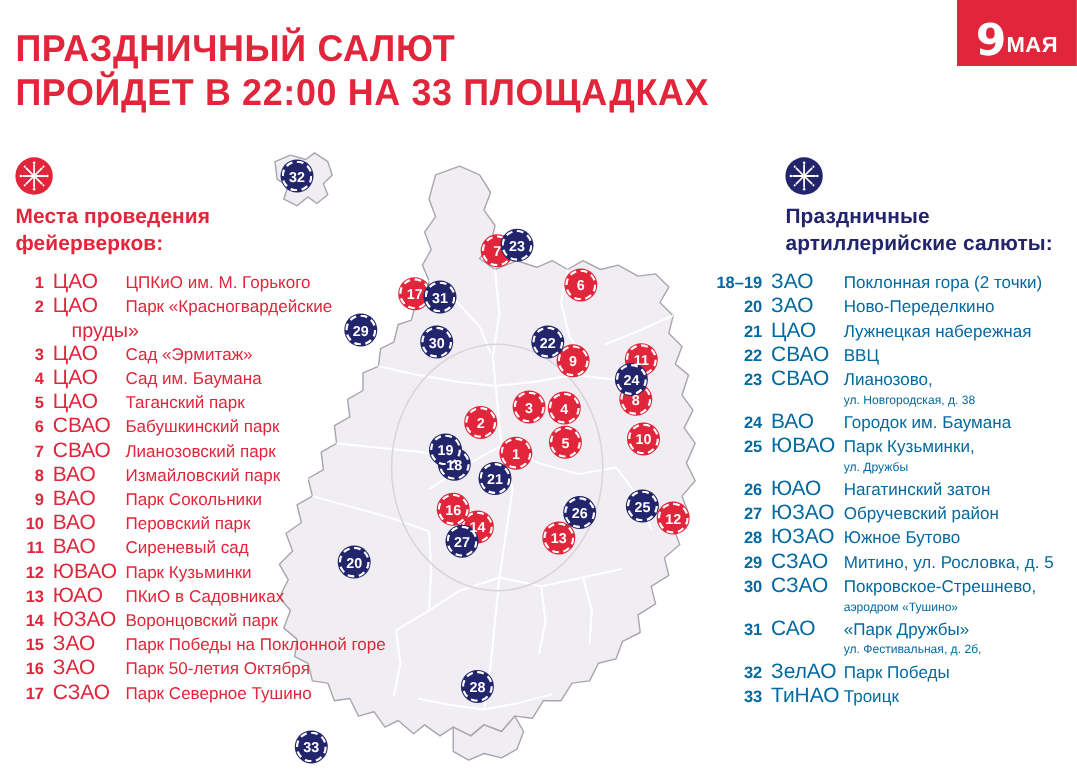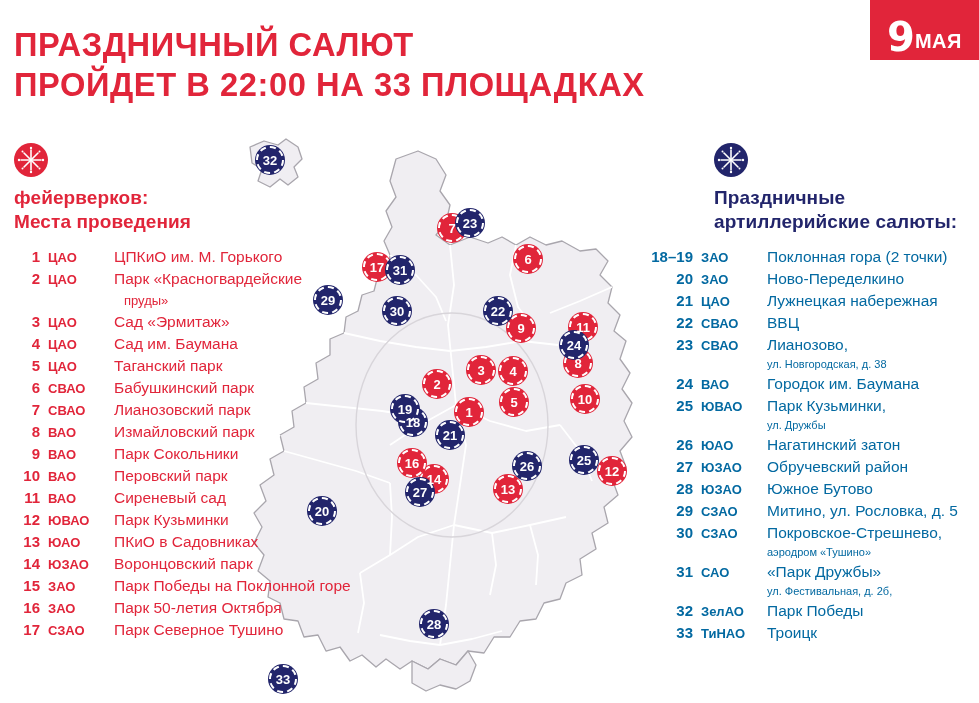--- a/index.html
+++ b/index.html
@@ -57,32 +57,32 @@
   .list.left{left:8px;top:246px;width:390px;color:#e1253a;}
   .list.right{left:645px;top:246px;width:334px;color:#0369a1;}
 
   .row{display:flex;align-items:baseline;white-space:nowrap;}
   .row .num{
     flex:0 0 auto;text-align:right;font-weight:bold;font-size:15px;
   }
   .list.left .num{width:32px;}
   .list.right .num{width:48px;}
   .row .dist{
-    flex:0 0 auto;font-size:13px;padding-left:8px;font-weight:bold;
+    flex:0 0 auto;font-size:19px;padding-left:8px;
   }
   .list.left .dist{width:56px;}
   .list.right .dist{width:56px;}
   .row .name{
     flex:1 1 auto;padding-left:10px;font-size:15.5px;white-space:normal;
   }
   .sub{
     font-size:11px;line-height:16px;padding-bottom:1px;
   }
   .list.right .sub{margin-left:122px;}
-  .wrap2{margin-left:116px;font-size:13px;line-height:21px;}
+  .wrap2{margin-left:57px;font-size:18px;line-height:21px;}
 
   
   .map{position:absolute;left:240px;top:125px;width:420px;height:570px;}
   .map svg{display:block;}
 
   
   .marker{
     position:absolute;width:30px;height:30px;border-radius:50%;
     display:flex;align-items:center;justify-content:center;
     color:#fff;font-weight:bold;font-size:13px;
@@ -131,22 +131,22 @@
           <circle cx="17" cy="29" r="1.2"></circle>
             <circle cx="5" cy="17" r="1.2"></circle>
           <circle cx="25.5" cy="8.5" r="1"></circle>
             <circle cx="25.5" cy="25.5" r="1"></circle>
           <circle cx="8.5" cy="25.5" r="1"></circle>
             <circle cx="8.5" cy="8.5" r="1"></circle>
         </g>
       </svg>
     </span>
     <div class="head-text red">
+      <div>Места проведения</div>
       <div>фейерверков:</div>
-      <div>Места проведения</div>
     </div>
   </div>
 
   <div class="col-head right">
     <span class="fw-icon navy">
       <svg width="34" height="34" viewBox="0 0 34 34">
         <g stroke="#ffffff" stroke-width="1.6" stroke-linecap="round">
           <line x1="17" y1="17" x2="17" y2="7"></line>
             <line x1="17" y1="17" x2="27" y2="17"></line>
           <line x1="17" y1="17" x2="17" y2="27"></line>

